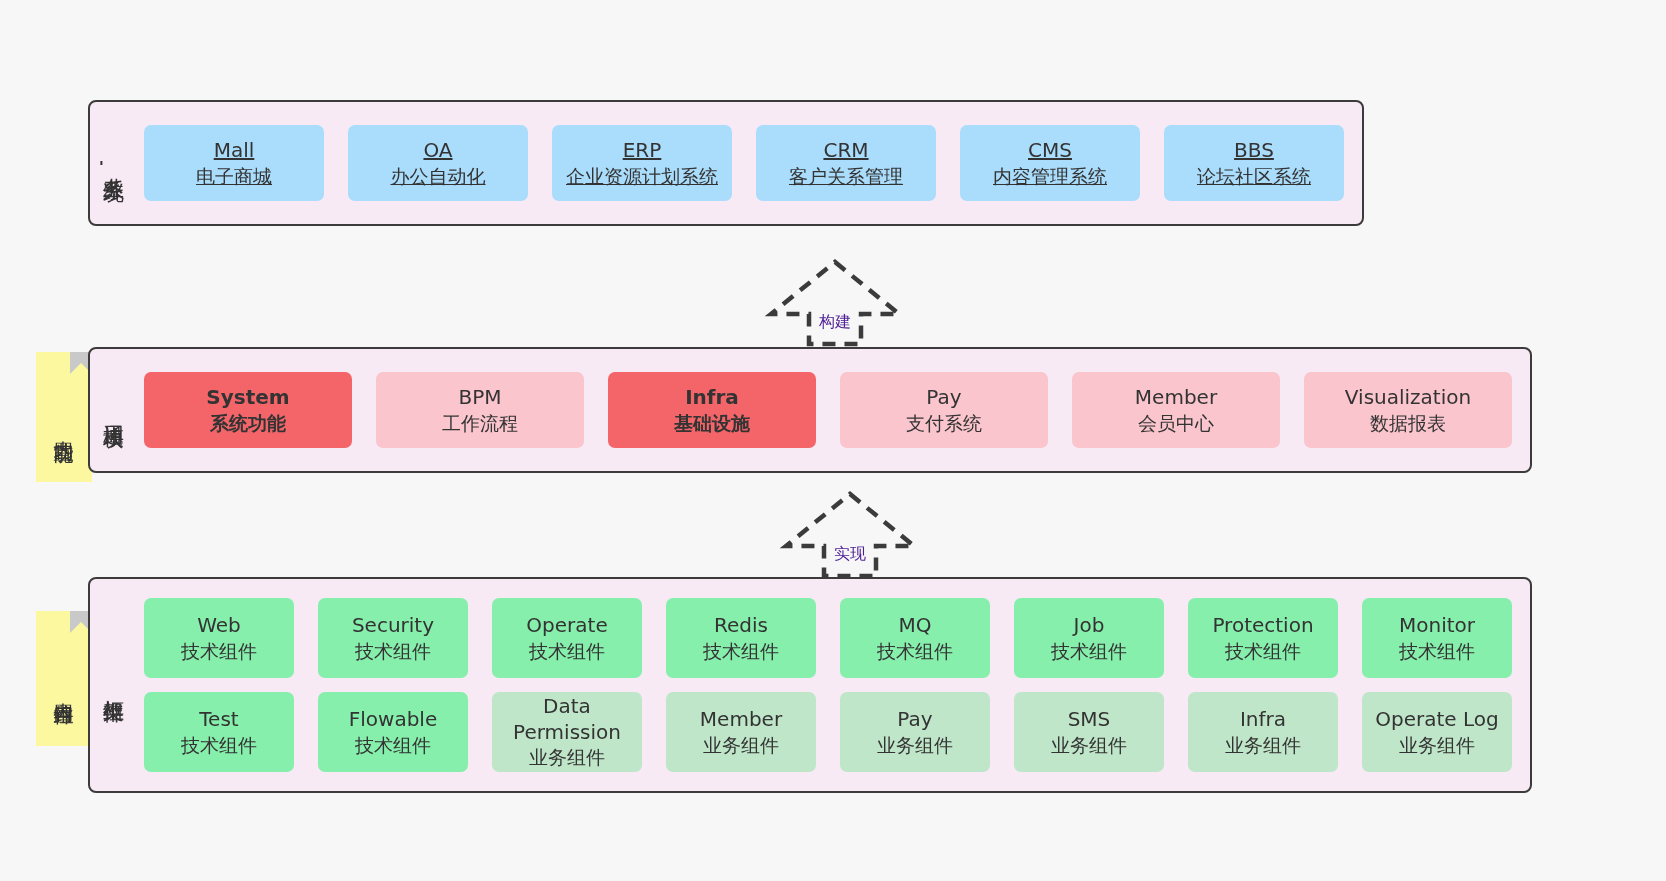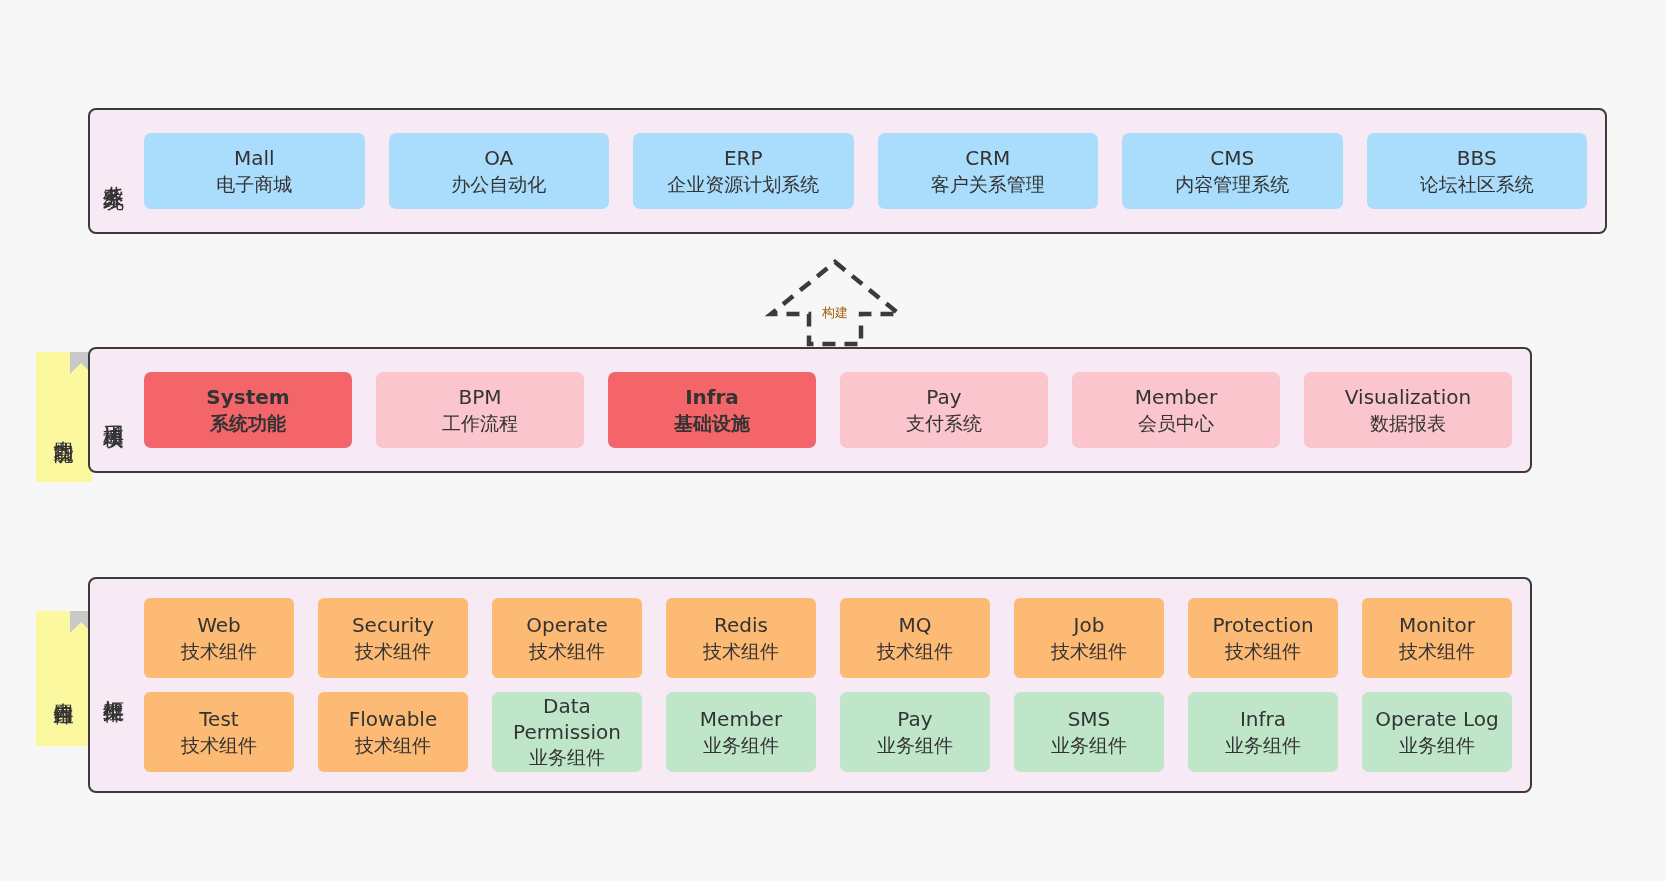--- a/index.html
+++ b/index.html
@@ -62,33 +62,33 @@
     align-items: center;
     justify-content: center;
     text-align: center;
     box-sizing: border-box;
     padding: 6px 4px;
   }
   .card .t1 { font-size: 20px; line-height: 1.28; }
   .card .t2 { font-size: 19px; line-height: 1.28; }
 
   
-  #layer-business { left: 88px; top: 108px; width: 1519px; height: 126px; }
+  #layer-business { left: 88px; top: 100px; width: 1276px; height: 126px; text-decoration: underline; }
   #layer-business .row { height: 76px; }
   .card.blue { background: #aadcfb; }
 
   #layer-common { left: 88px; top: 347px; width: 1444px; height: 126px; }
   #layer-common .row { height: 76px; }
   .card.red   { background: #f4656a; font-weight: bold; }
   .card.pink  { background: #fac5cd; }
 
   #layer-framework { left: 88px; top: 577px; width: 1444px; height: 216px; }
   #layer-framework .layer-body { gap: 14px; }
   #layer-framework .row { height: 80px; }
-  .card.green      { background: #fdba74; border-radius: 6px; }
+  .card.green      { background: #86efac; }
   .card.lightgreen { background: #bfe6c9; }
 
   
   .note {
     position: absolute;
     width: 56px;
     background: #fbf8a0;
     box-sizing: border-box;
     display: flex;
     align-items: center;
@@ -124,24 +124,24 @@
   
   .arrow {
     position: absolute;
     width: 150px;
     height: 90px;
   }
   .arrow svg { display: block; }
   .arrow-label {
     position: absolute;
     left: 50%;
-    top: 46px;
+    top: 54px;
     transform: translateX(-50%);
-    font-size: 13px;
-    color: #a16207;
+    font-size: 16px;
+    color: #4c1d95;
     background: transparent;
     white-space: nowrap;
   }
   #arrow-build   { left: 760px; top: 258px; }
   #arrow-realize { left: 775px; top: 490px; }
 </style>
 </head>
 <body>
 
 <div class="canvas">
@@ -215,20 +215,26 @@
           <span class="t2">会员中心</span>
         </div>
         <div class="card pink">
           <span class="t1">Visualization</span>
           <span class="t2">数据报表</span>
         </div>
       </div>
     </div>
   </div>
 
+  <div class="arrow" id="arrow-realize">
+    <svg width="150" height="90" viewBox="0 0 150 90" xmlns="http://www.w3.org/2000/svg">
+      <path d="M75 4 L139 56 L101 56 L101 86 L49 86 L49 56 L11 56 Z" fill="#f7f7f7" stroke="#3b3b3b" stroke-width="4.5" stroke-dasharray="13 9" stroke-linejoin="miter"></path>
+    </svg>
+    <div class="arrow-label">实现</div>
+  </div>
 
   <div class="note" id="note-framework">
     <div class="note-fold"></div>
     <span>内置组件</span>
   </div>
 
   <div class="layer" id="layer-framework">
     <div class="layer-title">框架组件</div>
     <div class="layer-body">
 

